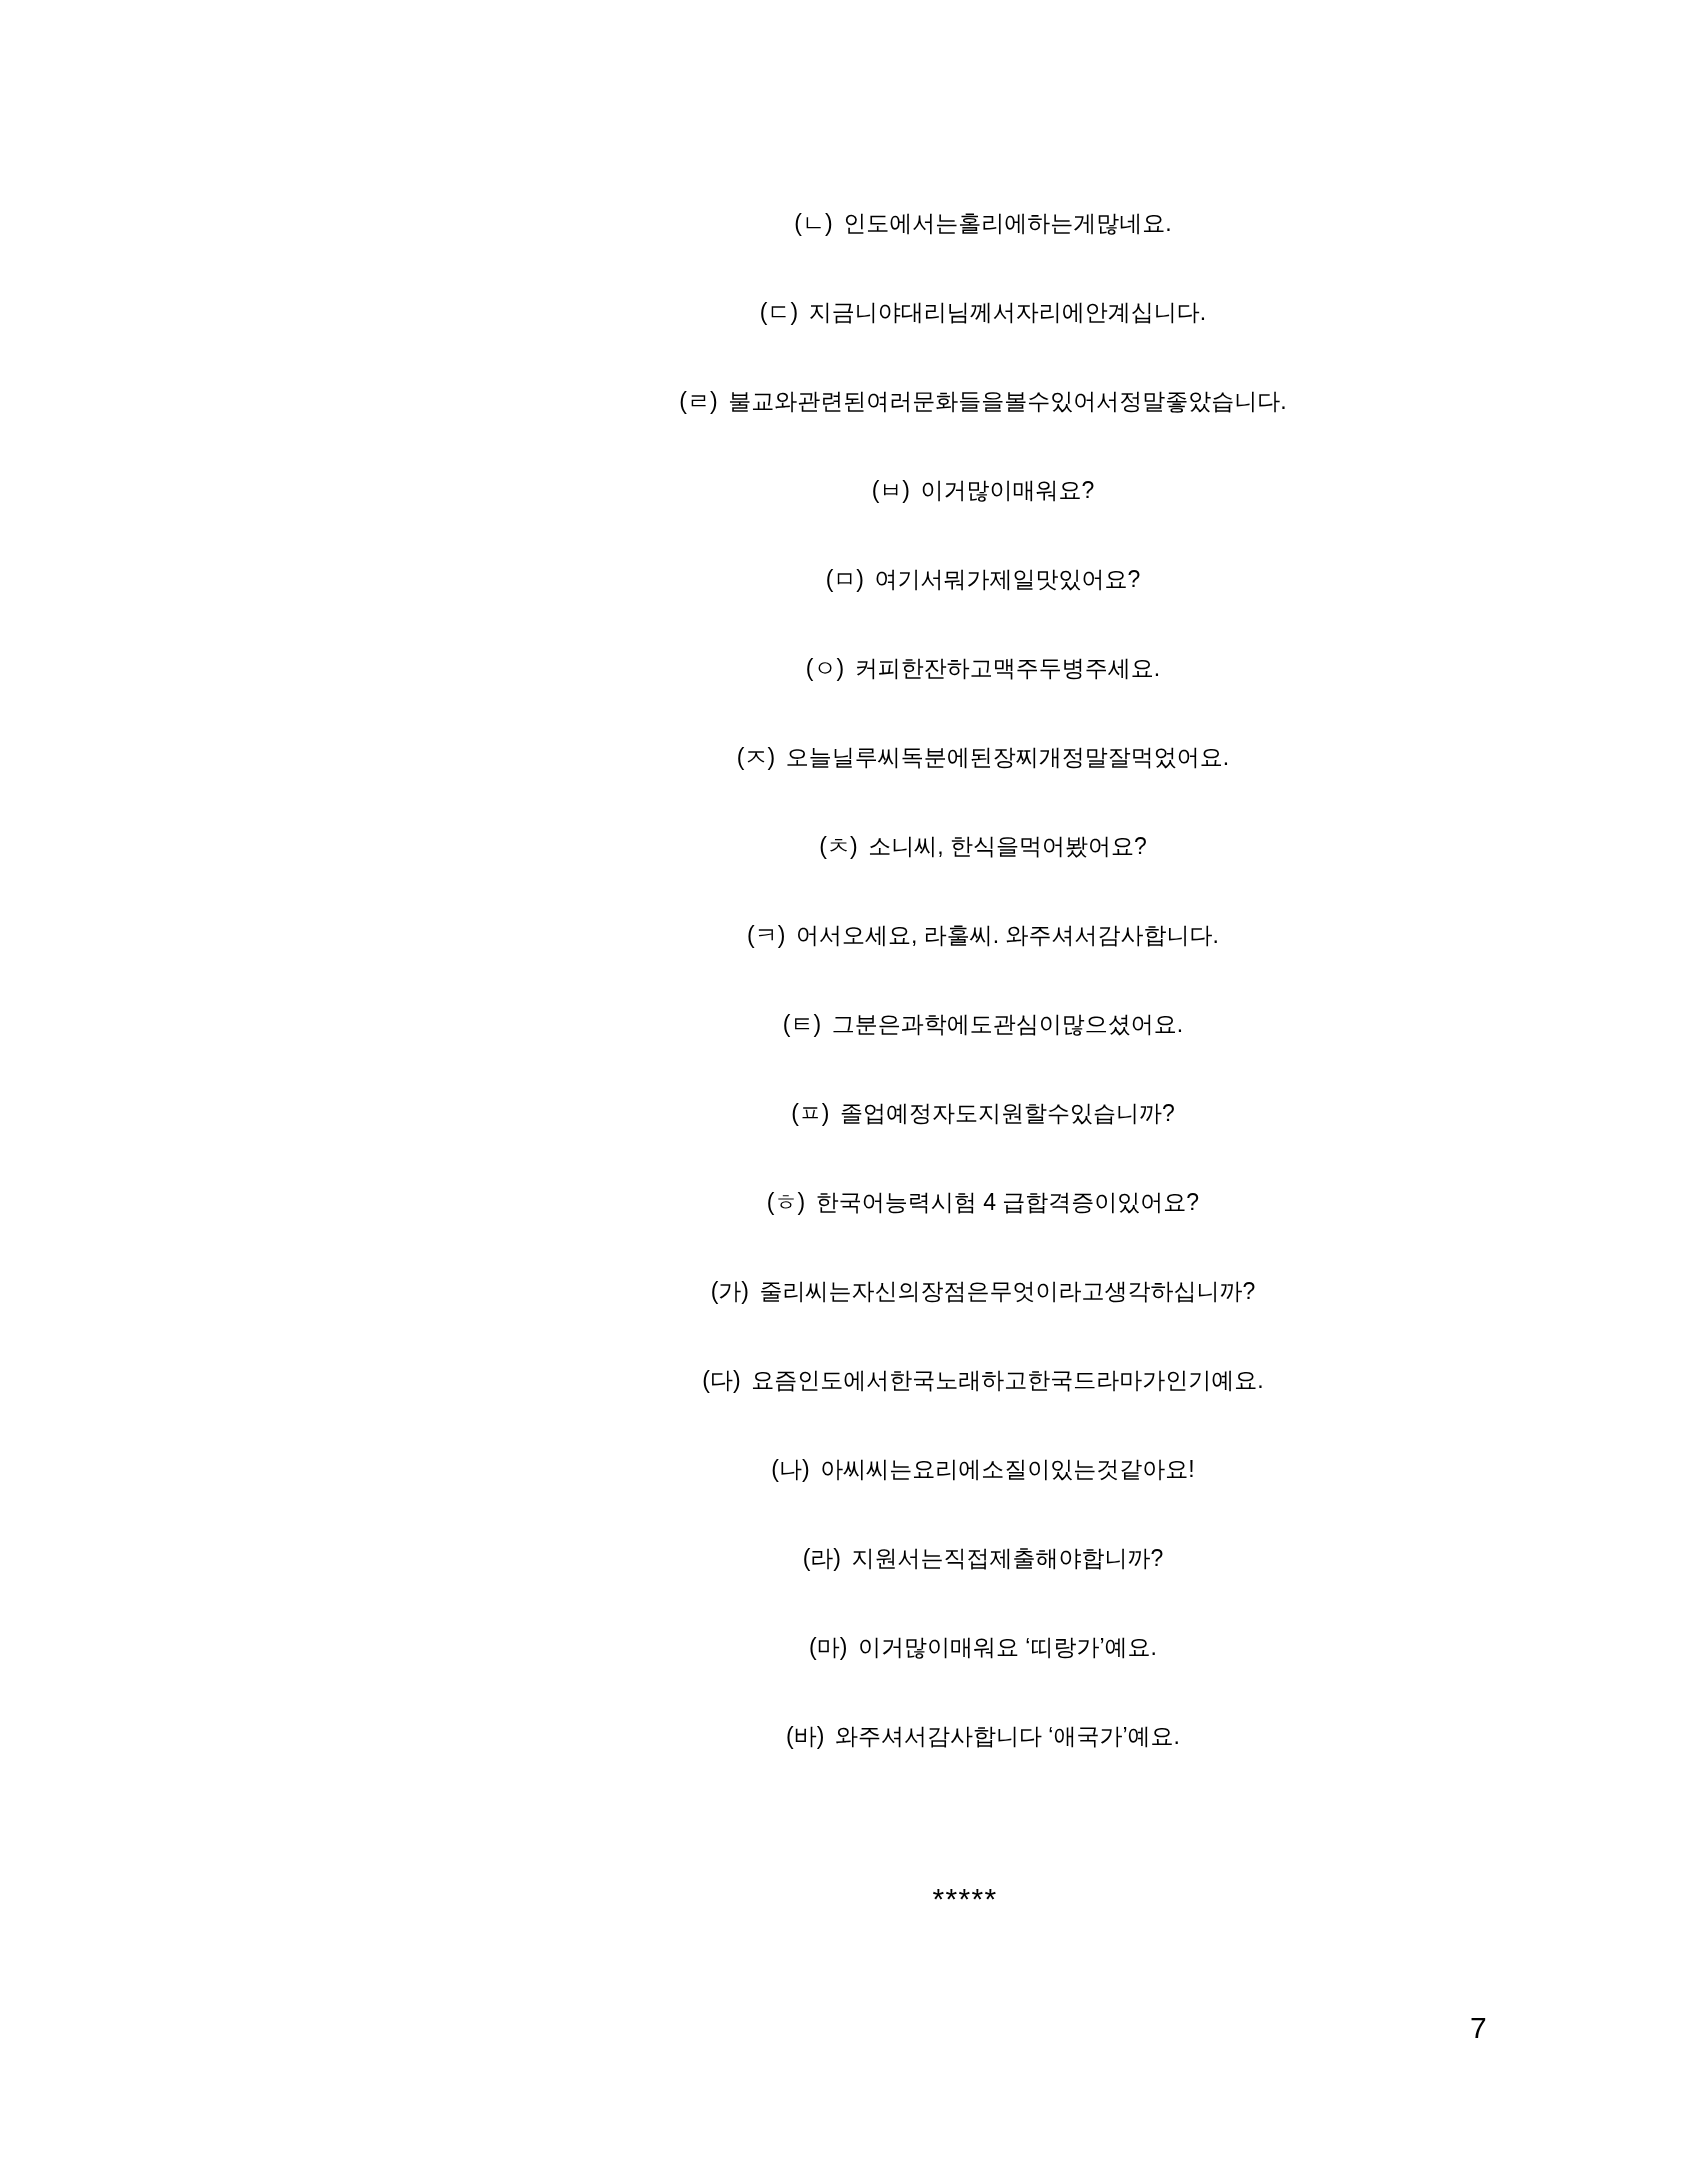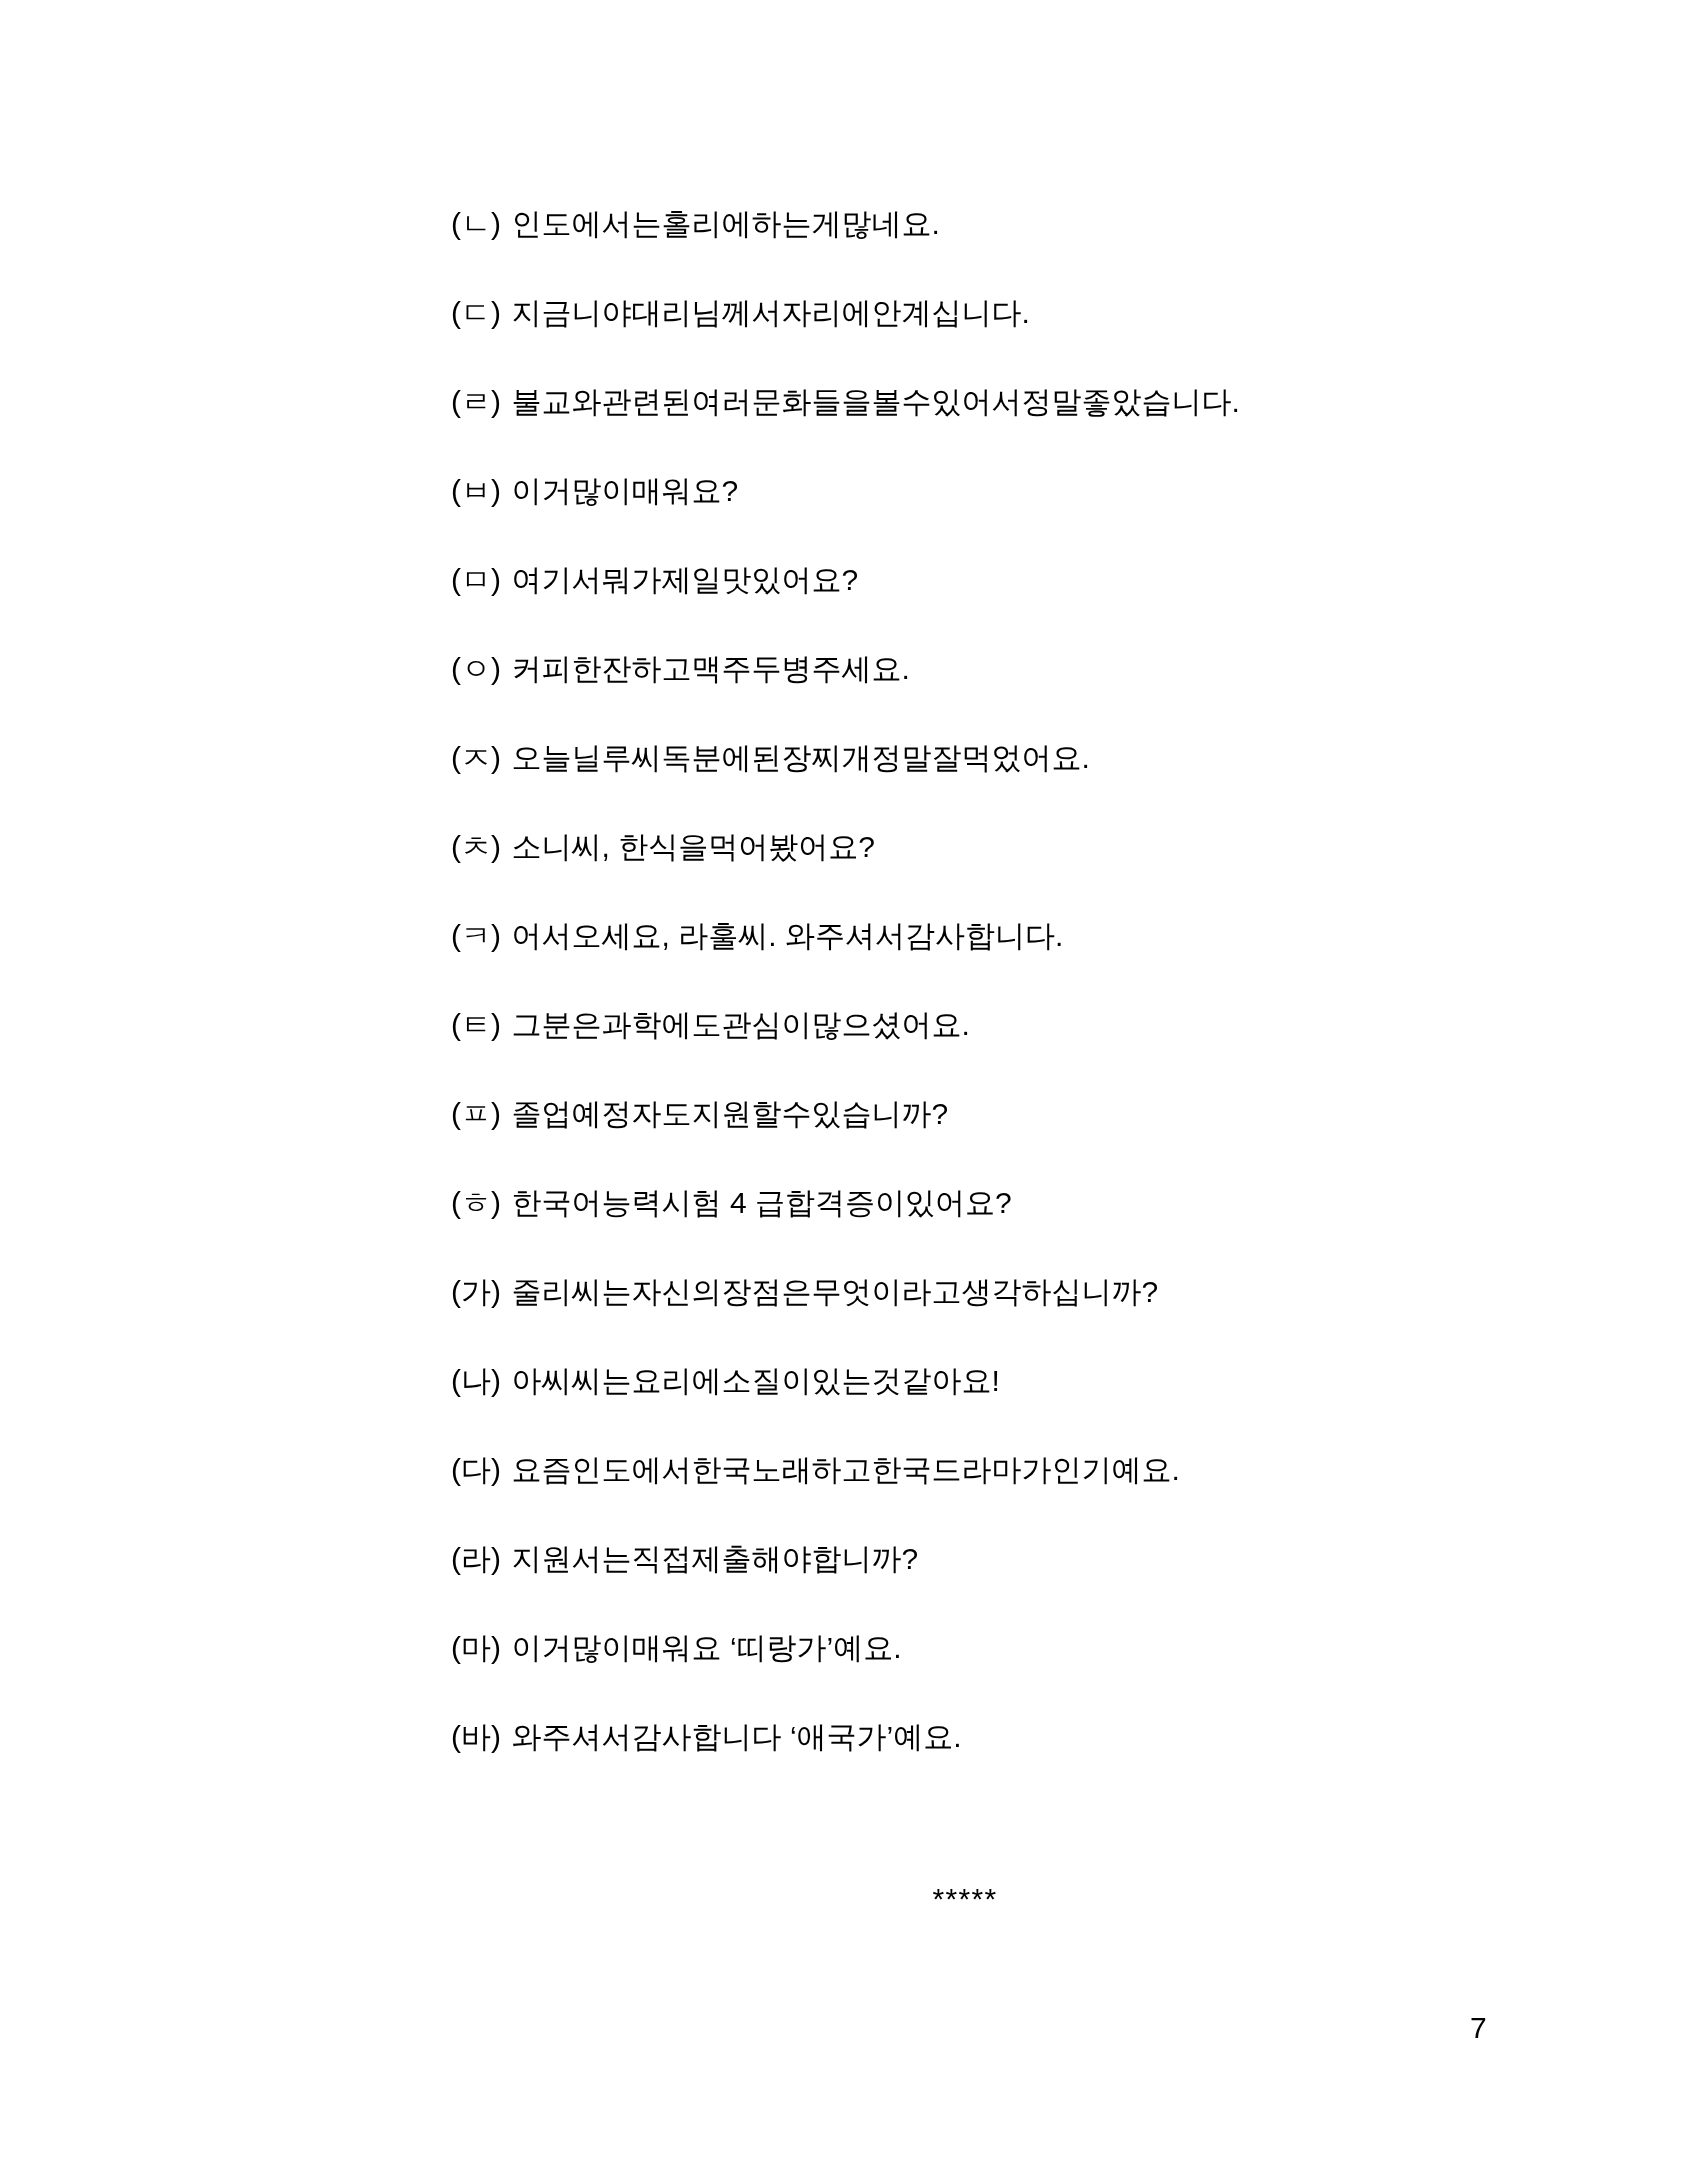--- a/index.html
+++ b/index.html
@@ -17,24 +17,25 @@
     overflow: hidden;
   }
   .content {
     position: absolute;
     left: 451px;
     top: 179px;
     right: 172px;
   }
   .line {
     margin: 0;
-    font-size: 30px;
+    font-size: 23px;
     line-height: 89px;
     white-space: nowrap;
     font-weight: 400;
+    text-align: center;
   }
   .line .label {
     margin-right: 10.6px;
   }
   .separator {
     position: absolute;
     left: 965px;
     top: 1876px;
     transform: translateX(-50%);
     font-size: 30px;
@@ -60,22 +61,22 @@
     <p class="line"><span class="label">(ㅂ)</span><span class="text">이거많이매워요?</span></p>
     <p class="line"><span class="label">(ㅁ)</span><span class="text">여기서뭐가제일맛있어요?</span></p>
     <p class="line"><span class="label">(ㅇ)</span><span class="text">커피한잔하고맥주두병주세요.</span></p>
     <p class="line"><span class="label">(ㅈ)</span><span class="text">오늘닐루씨독분에된장찌개정말잘먹었어요.</span></p>
     <p class="line"><span class="label">(ㅊ)</span><span class="text">소니씨, 한식을먹어봤어요?</span></p>
     <p class="line"><span class="label">(ㅋ)</span><span class="text">어서오세요, 라훌씨. 와주셔서감사합니다.</span></p>
     <p class="line"><span class="label">(ㅌ)</span><span class="text">그분은과학에도관심이많으셨어요.</span></p>
     <p class="line"><span class="label">(ㅍ)</span><span class="text">졸업예정자도지원할수있습니까?</span></p>
     <p class="line"><span class="label">(ㅎ)</span><span class="text">한국어능력시험 4 급합격증이있어요?</span></p>
     <p class="line"><span class="label">(가)</span><span class="text">줄리씨는자신의장점은무엇이라고생각하십니까?</span></p>
+    <p class="line"><span class="label">(다)</span><span class="text">요즘인도에서한국노래하고한국드라마가인기예요.</span></p>
     <p class="line"><span class="label">(나)</span><span class="text">아씨씨는요리에소질이있는것같아요!</span></p>
-    <p class="line"><span class="label">(다)</span><span class="text">요즘인도에서한국노래하고한국드라마가인기예요.</span></p>
     <p class="line"><span class="label">(라)</span><span class="text">지원서는직접제출해야합니까?</span></p>
     <p class="line"><span class="label">(마)</span><span class="text">이거많이매워요 ‘띠랑가’예요.</span></p>
     <p class="line"><span class="label">(바)</span><span class="text">와주셔서감사합니다 ‘애국가’예요.</span></p>
   </div>
 
   <div class="separator">*****</div>
 
   <div class="page-number">7</div>
 </div>
 

